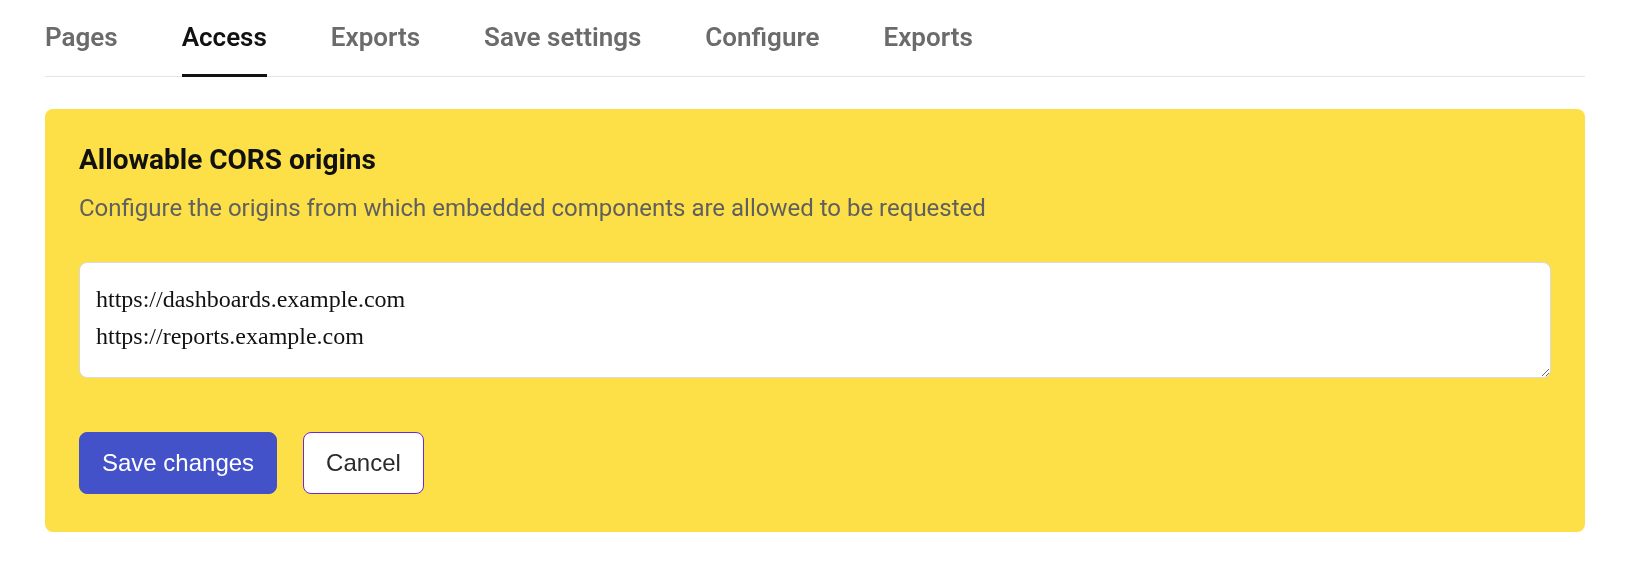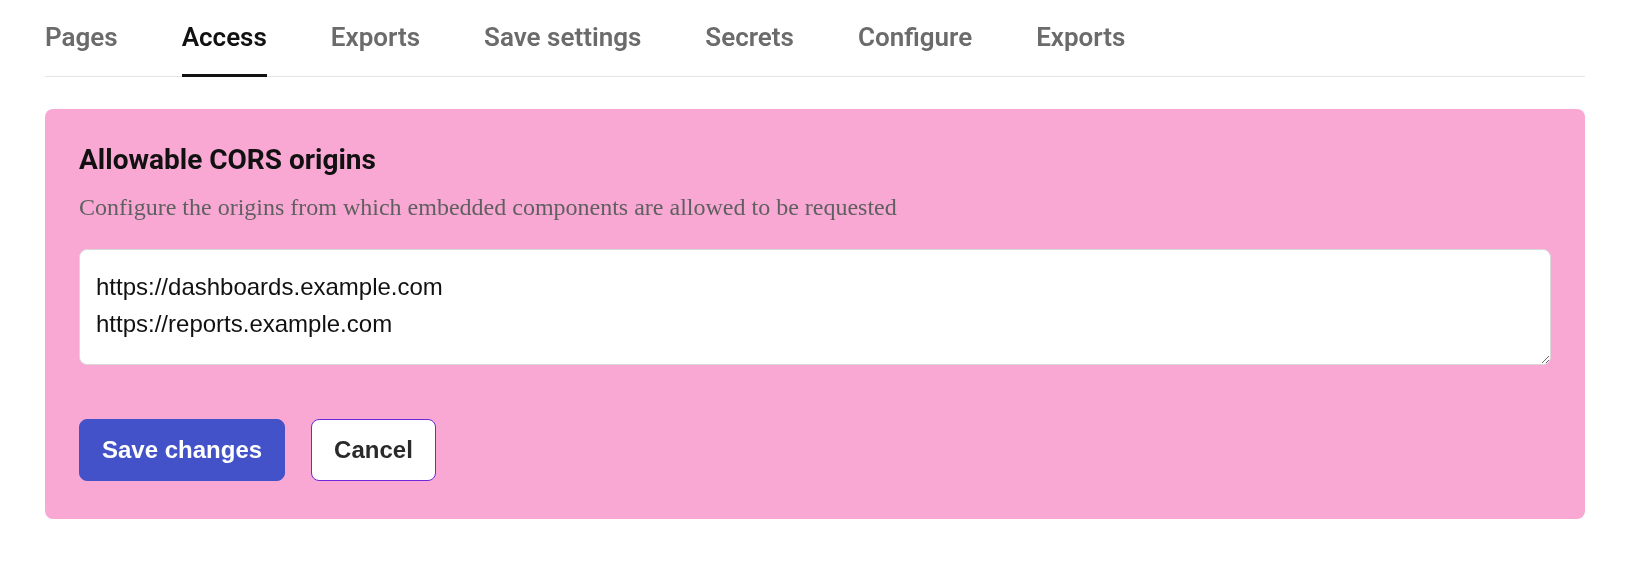--- a/index.html
+++ b/index.html
@@ -26,60 +26,59 @@
       padding-bottom: 22px;
       cursor: pointer;
       border-bottom: 3px solid transparent;
       margin-bottom: -1px;
     }
     .tab.active {
       color: #111111;
       border-bottom: 3px solid #111111;
     }
     .panel {
-      background: #f9a8d4;
+      background: #fde047;
       border-radius: 8px;
       margin-top: 32px;
       padding: 34px 34px 38px 34px;
     }
     .panel-title {
       font-size: 28px;
       font-weight: 700;
       color: #111111;
       margin-bottom: 18px;
     }
     .panel-desc {
       font-size: 24px;
       color: #5f5f5f;
-      margin-bottom: 28px;
-      font-family: Liberation Serif, serif;
+      margin-bottom: 40px;
     }
     .cors-textarea {
       width: 100%;
       background: #ffffff;
       border: 1px solid #d9d9d9;
       border-radius: 8px;
       padding: 18px 16px;
       font-size: 24px;
-      font-family: Liberation Sans, sans-serif;
+      font-family: Liberation Serif, serif;
       font-weight: 400;
       color: #111111;
       line-height: 1.55;
       resize: both;
       height: 116px;
       outline: none;
     }
     .buttons {
       display: flex;
       gap: 26px;
       margin-top: 50px;
     }
     .btn {
       font-size: 24px;
-      font-weight: 700;
+      font-weight: 400;
       border-radius: 8px;
       padding: 16px 22px;
       cursor: pointer;
       border: 1px solid transparent;
     }
     .btn-primary {
       background: #4352c9;
       color: #ffffff;
       border-color: #4352c9;
     }
@@ -90,21 +89,20 @@
     }
   </style>
 </head>
 <body>
 
 <nav class="tabs">
   <div class="tab">Pages</div>
   <div class="tab active">Access</div>
   <div class="tab">Exports</div>
   <div class="tab">Save settings</div>
-  <div class="tab">Secrets</div>
   <div class="tab">Configure</div>
   <div class="tab">Exports</div>
 </nav>
 
 <section class="panel">
   <h2 class="panel-title">Allowable CORS origins</h2>
   <p class="panel-desc">Configure the origins from which embedded components are allowed to be requested</p>
   <textarea class="cors-textarea" style="">https://dashboards.example.com
 https://reports.example.com</textarea>
   <div class="buttons">

